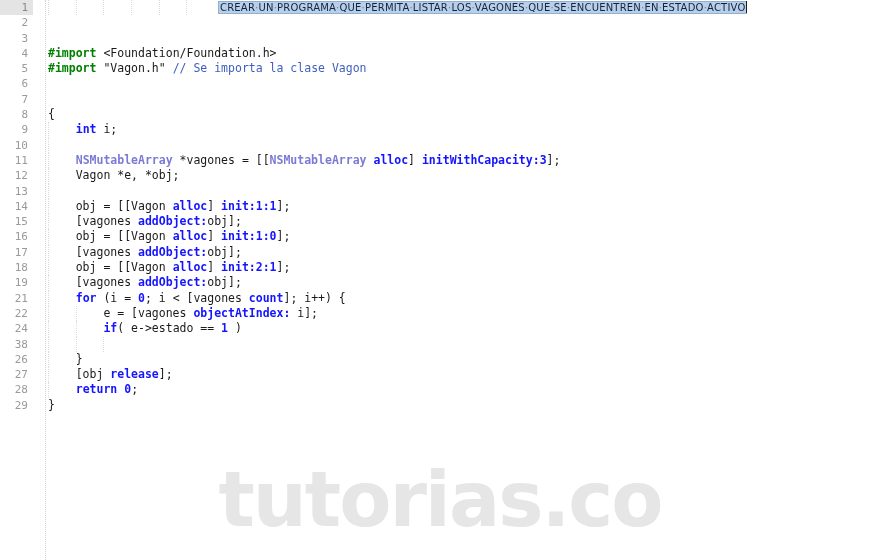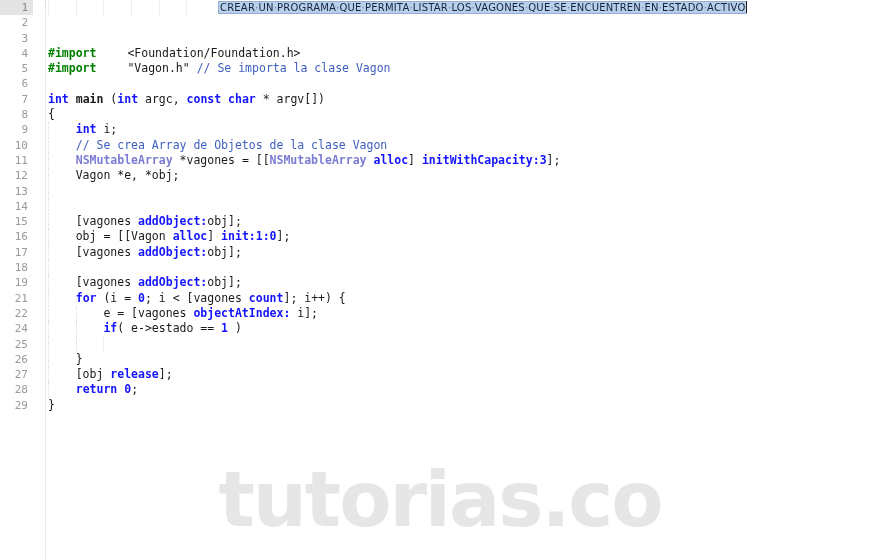--- a/index.html
+++ b/index.html
@@ -106,21 +106,21 @@
     position: absolute;
     top: 0;
     height: 15.3px;
     width: 0;
     border-left: 1px dotted #dcdcdc;
   }
 
   
   .k      { color: #1414ff; font-weight: bold; }   
   .pre    { color: #008000; font-weight: bold; }   
-  .hdr    { color: #1a1a1a; margin-left: 24px; }                      
+  .hdr    { color: #1a1a1a; }                      
   .cmt    { color: #3f5fbf; }  
   .cls    { color: #7b7bd6; font-weight: bold; }                      
   .msg    { color: #1414ff; font-weight: bold; }   
   .num    { color: #1414ff; font-weight: bold; }   
   .fn     { color: #1a1a1a; font-weight: bold; }   
   .pl     { color: #1a1a1a; }                      
 
   
   .sel {
     background: #b9cfe8;
@@ -148,37 +148,37 @@
 
   <div class="gutter-rule"></div>
 
   <div class="code-surface" id="code-surface">
       <div class="line current"><div class="gutter">1</div><div class="guides"><div class="guide" style="left: 48px;"></div><div class="guide" style="left: 75.68px;"></div><div class="guide" style="left: 103.36px;"></div><div class="guide" style="left: 131.04px;"></div><div class="guide" style="left: 158.72px;"></div><div class="guide" style="left: 186.4px;"></div></div><div class="content" style="left: 219px;"><span class="sel"><span>CREAR</span><span class="dot">·</span><span>UN</span><span class="dot">·</span><span>PROGRAMA</span><span class="dot">·</span><span>QUE</span><span class="dot">·</span><span>PERMITA</span><span class="dot">·</span><span>LISTAR</span><span class="dot">·</span><span>LOS</span><span class="dot">·</span><span>VAGONES</span><span class="dot">·</span><span>QUE</span><span class="dot">·</span><span>SE</span><span class="dot">·</span><span>ENCUENTREN</span><span class="dot">·</span><span>EN</span><span class="dot">·</span><span>ESTADO</span><span class="dot">·</span><span>ACTIVO</span></span><span class="caret"></span></div></div>
       <div class="line"><div class="gutter">2</div><div class="content"></div></div>
       <div class="line"><div class="gutter">3</div><div class="content"></div></div>
       <div class="line"><div class="gutter">4</div><div class="content"><span class="pre">#import</span><span class="pl"> </span><span class="hdr">&lt;Foundation/Foundation.h&gt;</span></div></div>
       <div class="line"><div class="gutter">5</div><div class="content"><span class="pre">#import</span><span class="pl"> </span><span class="hdr">"Vagon.h"</span><span class="pl"> </span><span class="cmt">// Se importa la clase Vagon</span></div></div>
       <div class="line"><div class="gutter">6</div><div class="content"></div></div>
-      <div class="line"><div class="gutter">7</div><div class="content"><span class="k">int</span><span class="pl"> </span><span class="fn">main</span><span class="pl"> (</span><span class="k">int</span><span class="pl"> argc, </span><span class="k">const</span><span class="pl"> </span><span class="k">char</span><span class="pl"> * argv[])</span></div></div>
+      <div class="line"><div class="gutter">7</div></div>
       <div class="line"><div class="gutter">8</div><div class="content"><span class="pl">{</span></div></div>
       <div class="line"><div class="gutter">9</div><div class="guides"><div class="guide" style="left: 48px;"></div></div><div class="content"><span class="pl">    </span><span class="k">int</span><span class="pl"> i;</span></div></div>
-      <div class="line"><div class="gutter">10</div><div class="guides"><div class="guide" style="left: 48px;"></div></div><div class="content"><span class="pl">    </span><span class="cmt">// Se crea Array de Objetos de la clase Vagon</span></div></div>
+      <div class="line"><div class="gutter">10</div><div class="guides"><div class="guide" style="left: 48px;"></div></div><div class="content"><span class="pl">    </span></div></div>
       <div class="line"><div class="gutter">11</div><div class="guides"><div class="guide" style="left: 48px;"></div></div><div class="content"><span class="pl">    </span><span class="cls">NSMutableArray</span><span class="pl"> *vagones = [[</span><span class="cls">NSMutableArray</span><span class="pl"> </span><span class="msg">alloc</span><span class="pl">] </span><span class="msg">initWithCapacity:</span><span class="num">3</span><span class="pl">];</span></div></div>
       <div class="line"><div class="gutter">12</div><div class="guides"><div class="guide" style="left: 48px;"></div></div><div class="content"><span class="pl">    Vagon *e, *obj;</span></div></div>
       <div class="line"><div class="gutter">13</div><div class="guides"><div class="guide" style="left: 48px;"></div></div><div class="content"></div></div>
-      <div class="line"><div class="gutter">14</div><div class="guides"><div class="guide" style="left: 48px;"></div></div></div>
+      <div class="line"><div class="gutter">14</div><div class="guides"><div class="guide" style="left: 48px;"></div></div><div class="content"><span class="pl">    obj = [[Vagon </span><span class="msg">alloc</span><span class="pl">] </span><span class="msg">init:</span><span class="num">1</span><span class="msg">:</span><span class="num">1</span><span class="pl">];</span></div></div>
       <div class="line"><div class="gutter">15</div><div class="guides"><div class="guide" style="left: 48px;"></div></div><div class="content"><span class="pl">    [vagones </span><span class="msg">addObject:</span><span class="pl">obj];</span></div></div>
       <div class="line"><div class="gutter">16</div><div class="guides"><div class="guide" style="left: 48px;"></div></div><div class="content"><span class="pl">    obj = [[Vagon </span><span class="msg">alloc</span><span class="pl">] </span><span class="msg">init:</span><span class="num">1</span><span class="msg">:</span><span class="num">0</span><span class="pl">];</span></div></div>
       <div class="line"><div class="gutter">17</div><div class="guides"><div class="guide" style="left: 48px;"></div></div><div class="content"><span class="pl">    [vagones </span><span class="msg">addObject:</span><span class="pl">obj];</span></div></div>
-      <div class="line"><div class="gutter">18</div><div class="guides"><div class="guide" style="left: 48px;"></div></div></div>
+      <div class="line"><div class="gutter">18</div><div class="guides"><div class="guide" style="left: 48px;"></div></div><div class="content"><span class="pl">    obj = [[Vagon </span><span class="msg">alloc</span><span class="pl">] </span><span class="msg">init:</span><span class="num">2</span><span class="msg">:</span><span class="num">1</span><span class="pl">];</span></div></div>
       <div class="line"><div class="gutter">19</div><div class="guides"><div class="guide" style="left: 48px;"></div></div><div class="content"><span class="pl">    [vagones </span><span class="msg">addObject:</span><span class="pl">obj];</span></div></div>
       <div class="line"><div class="gutter">21</div><div class="guides"><div class="guide" style="left: 48px;"></div></div><div class="content"><span class="pl">    </span><span class="k">for</span><span class="pl"> (i = </span><span class="num">0</span><span class="pl">; i &lt; [vagones </span><span class="msg">count</span><span class="pl">]; i++) {</span></div></div>
       <div class="line"><div class="gutter">22</div><div class="guides"><div class="guide" style="left: 48px;"></div><div class="guide" style="left: 75.68px;"></div></div><div class="content"><span class="pl">        e = [vagones </span><span class="msg">objectAtIndex:</span><span class="pl"> i];</span></div></div>
       <div class="line"><div class="gutter">24</div><div class="guides"><div class="guide" style="left: 48px;"></div><div class="guide" style="left: 75.68px;"></div></div><div class="content"><span class="pl">        </span><span class="k">if</span><span class="pl">( e-&gt;estado == </span><span class="num">1</span><span class="pl"> )</span></div></div>
-      <div class="line"><div class="gutter">25</div><div class="guides"><div class="guide" style="left: 48px;"></div><div class="guide" style="left: 75.68px;"></div><div class="guide" style="left: 103.36px;"></div></div></div>
+      <div class="line"><div class="gutter">38</div><div class="guides"><div class="guide" style="left: 48px;"></div><div class="guide" style="left: 75.68px;"></div><div class="guide" style="left: 103.36px;"></div></div></div>
       <div class="line"><div class="gutter">26</div><div class="guides"><div class="guide" style="left: 48px;"></div></div><div class="content"><span class="pl">    }</span></div></div>
       <div class="line"><div class="gutter">27</div><div class="guides"><div class="guide" style="left: 48px;"></div></div><div class="content"><span class="pl">    [obj </span><span class="msg">release</span><span class="pl">];</span></div></div>
       <div class="line"><div class="gutter">28</div><div class="guides"><div class="guide" style="left: 48px;"></div></div><div class="content"><span class="pl">    </span><span class="k">return</span><span class="pl"> </span><span class="num">0</span><span class="pl">;</span></div></div>
       <div class="line"><div class="gutter">29</div><div class="content"><span class="pl">}</span></div></div>
     </div>
 
   <div class="watermark">tutorias.co</div>
 
 </div>
 

